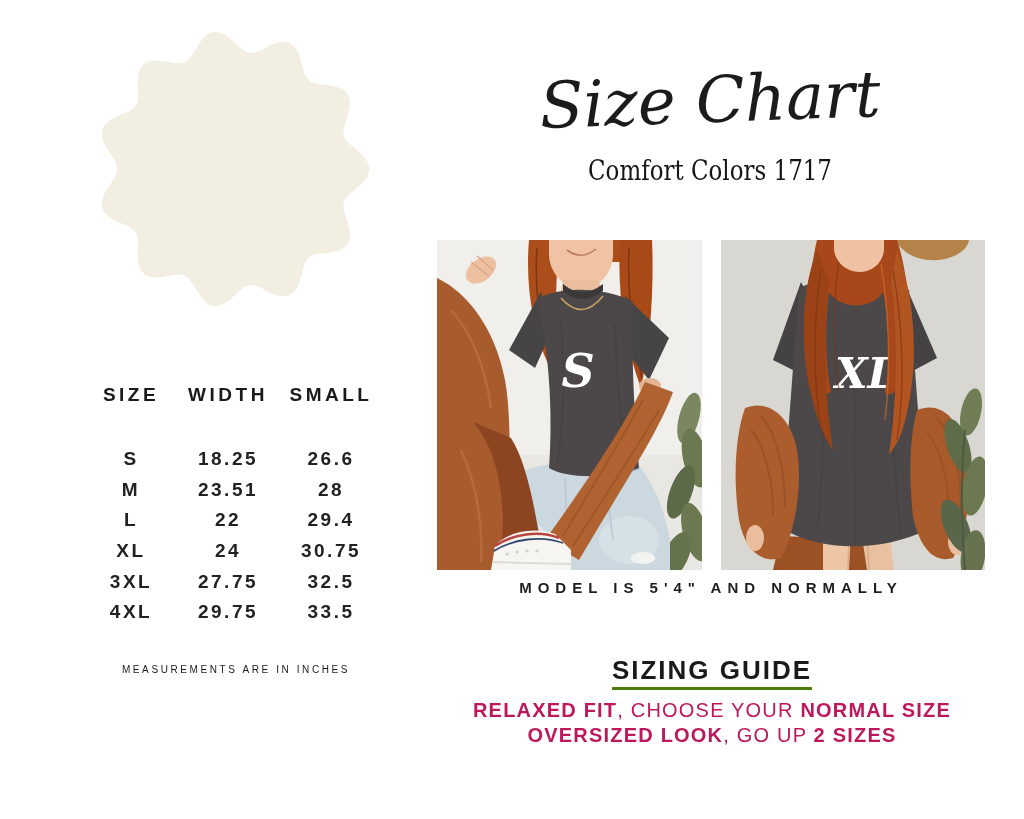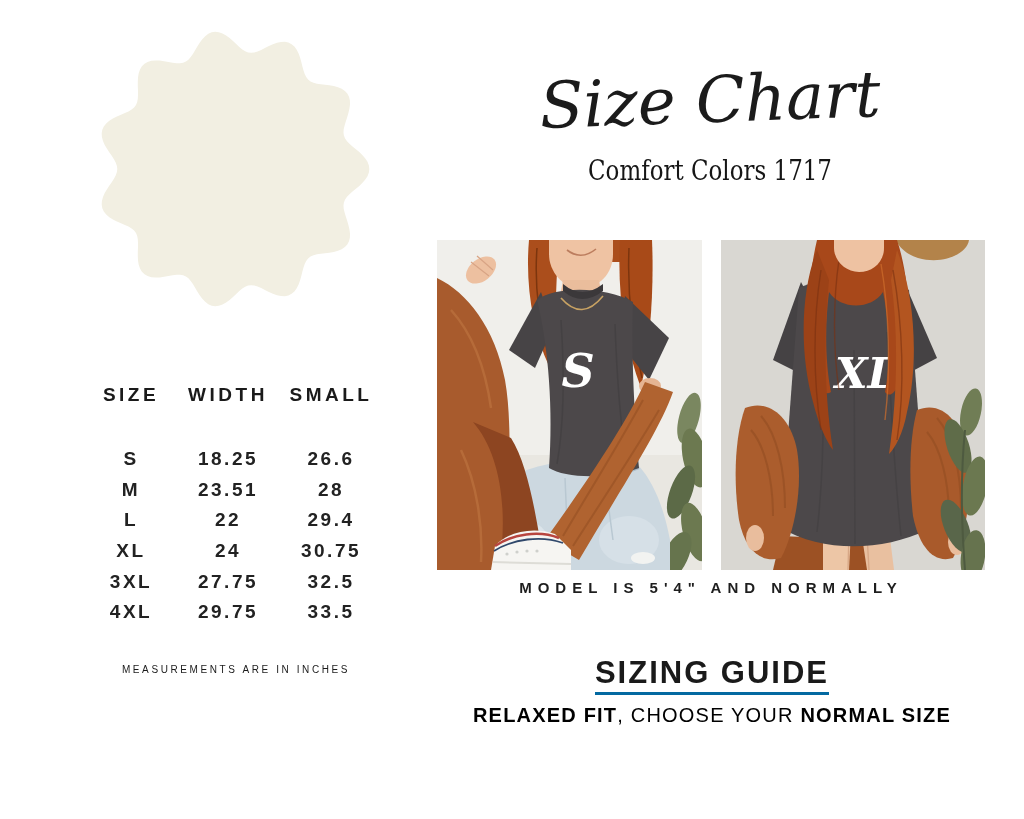--- a/index.html
+++ b/index.html
@@ -32,23 +32,23 @@
   #photo-left{left:437px;top:240px;width:265px;height:330px;}
   #photo-right{left:721px;top:240px;width:264px;height:330px;}
   #photo-left svg,#photo-right svg{display:block;}
 
   
   #model-caption{left:437px;top:577px;width:548px;text-align:center;
     font-size:15px;font-weight:700;letter-spacing:6px;line-height:22px;color:#1e1e1e;}
 
   
   #sizing-guide{left:440px;top:655px;width:544px;text-align:center;}
-  .sg-title{display:inline-block;font-size:31px;font-weight:700;letter-spacing:2px;
-    border-bottom:3px solid #0369a1;padding-bottom:1px;margin-bottom:8px;}
-  .sg-line{font-size:20px;letter-spacing:1.2px;line-height:25px;font-weight:400;color:#000000;}
+  .sg-title{display:inline-block;font-size:26px;font-weight:700;letter-spacing:2px;
+    border-bottom:3px solid #4d7c0f;padding-bottom:1px;margin-bottom:8px;}
+  .sg-line{font-size:20px;letter-spacing:1.2px;line-height:25px;font-weight:400;color:#be185d;}
   .sg-line .b{font-weight:700;}
 </style>
 </head>
 <body>
 
 <div class="sheet">
 
   <svg id="badge" class="abs" viewBox="0 0 274 278">
     <path d="M273.3,139.0L272.9,142.6L271.5,146.2L269.3,149.6L266.5,152.8L263.3,155.9L259.9,158.8L256.5,161.5L253.5,164.2L251.0,166.8L249.1,169.5L247.9,172.4L247.5,175.5L247.7,178.8L248.6,182.5L249.8,186.4L251.1,190.6L252.4,194.9L253.4,199.3L254.0,203.5L253.9,207.5L253.0,211.2L251.3,214.4L248.9,217.1L245.7,219.2L242.0,220.8L237.8,221.9L233.4,222.7L229.0,223.2L224.8,223.7L220.9,224.3L217.5,225.2L214.5,226.5L212.1,228.4L210.2,230.9L208.7,233.9L207.5,237.6L206.4,241.6L205.3,245.9L204.1,250.2L202.6,254.4L200.7,258.2L198.4,261.4L195.6,263.8L192.4,265.5L188.9,266.2L185.0,266.1L181.0,265.3L176.9,263.8L172.9,262.0L168.9,260.0L165.2,258.1L161.6,256.6L158.3,255.5L155.1,255.2L152.1,255.6L149.2,256.8L146.3,258.6L143.3,261.1L140.2,264.0L137.0,267.0L133.6,269.9L130.1,272.5L126.5,274.6L122.8,275.8L119.2,276.2L115.7,275.7L112.3,274.2L109.2,271.8L106.3,268.8L103.7,265.3L101.3,261.5L99.1,257.7L96.9,254.1L94.7,250.9L92.4,248.3L89.9,246.4L87.1,245.2L84.0,244.7L80.5,244.8L76.6,245.3L72.4,246.0L68.1,246.8L63.7,247.4L59.4,247.5L55.3,247.2L51.6,246.1L48.5,244.3L45.9,241.8L44.0,238.5L42.7,234.8L42.0,230.6L41.8,226.1L41.8,221.6L42.0,217.2L42.0,213.0L41.8,209.2L41.2,205.9L40.0,203.0L38.1,200.5L35.6,198.5L32.5,196.6L28.9,194.9L25.0,193.3L20.9,191.5L16.9,189.5L13.3,187.2L10.2,184.6L7.8,181.6L6.3,178.3L5.7,174.8L5.9,171.0L7.0,167.1L8.7,163.1L11.0,159.3L13.4,155.5L15.9,151.9L18.1,148.5L19.8,145.2L20.9,142.1L21.3,139.0L20.9,135.9L19.8,132.8L18.1,129.5L15.9,126.1L13.4,122.5L11.0,118.7L8.7,114.9L7.0,110.9L5.9,107.0L5.7,103.2L6.3,99.7L7.8,96.4L10.2,93.4L13.3,90.8L16.9,88.5L20.9,86.5L25.0,84.7L28.9,83.1L32.5,81.4L35.6,79.5L38.1,77.5L40.0,75.0L41.2,72.1L41.8,68.8L42.0,65.0L42.0,60.8L41.8,56.4L41.8,51.9L42.0,47.4L42.7,43.2L44.0,39.5L45.9,36.2L48.5,33.7L51.6,31.9L55.3,30.8L59.4,30.5L63.7,30.6L68.1,31.2L72.4,32.0L76.6,32.7L80.5,33.2L84.0,33.3L87.1,32.8L89.9,31.6L92.4,29.7L94.7,27.1L96.9,23.9L99.1,20.3L101.3,16.5L103.7,12.7L106.3,9.2L109.2,6.2L112.3,3.8L115.7,2.3L119.2,1.8L122.8,2.2L126.5,3.4L130.1,5.5L133.6,8.1L137.0,11.0L140.2,14.0L143.3,16.9L146.3,19.4L149.2,21.2L152.1,22.4L155.1,22.8L158.3,22.5L161.6,21.4L165.2,19.9L168.9,18.0L172.9,16.0L176.9,14.2L181.0,12.7L185.0,11.9L188.9,11.8L192.4,12.5L195.6,14.2L198.4,16.6L200.7,19.8L202.6,23.6L204.1,27.8L205.3,32.1L206.4,36.4L207.5,40.4L208.7,44.1L210.2,47.1L212.1,49.6L214.5,51.5L217.5,52.8L220.9,53.7L224.8,54.3L229.0,54.8L233.4,55.3L237.8,56.1L242.0,57.2L245.7,58.8L248.9,60.9L251.3,63.6L253.0,66.8L253.9,70.5L254.0,74.5L253.4,78.7L252.4,83.1L251.1,87.4L249.8,91.6L248.6,95.5L247.7,99.2L247.5,102.5L247.9,105.6L249.1,108.5L251.0,111.2L253.5,113.8L256.5,116.5L259.9,119.2L263.3,122.1L266.5,125.2L269.3,128.4L271.5,131.8L272.9,135.4L273.3,139.0Z" fill="#f2efe2"></path>
   </svg>
@@ -214,15 +214,16 @@
 
   <div id="model-caption" class="abs">
     <div>MODEL IS 5'4" AND NORMALLY</div>
   </div>
 
   <div id="sizing-guide" class="abs">
     <div>
       <span class="sg-title">SIZING GUIDE</span>
     </div>
     <div class="sg-line"><span class="b">RELAXED FIT</span><span>, CHOOSE YOUR </span><span class="b">NORMAL SIZE</span></div>
+    <div class="sg-line"><span class="b">OVERSIZED LOOK</span><span>, GO UP </span><span class="b">2 SIZES</span></div>
   </div>
 
 </div>
 
 </body></html>

